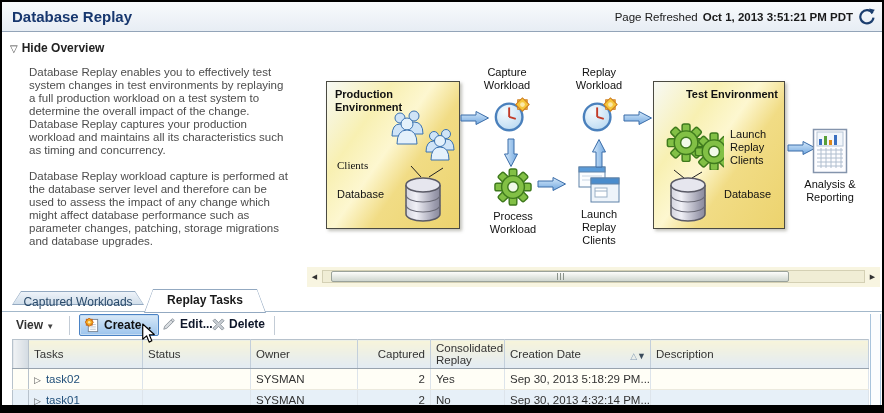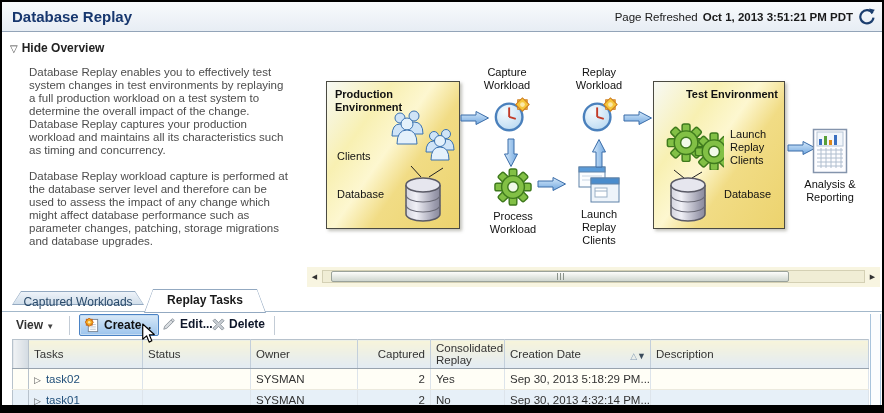--- a/index.html
+++ b/index.html
@@ -246,21 +246,21 @@
   </div>
 
   <div class="diagram">
 
     <div class="env-box" style="left:19px; top:19px;">
       <svg class="box-lines" width="134" height="148">
         <line x1="84" y1="84" x2="94" y2="95" stroke="#222" stroke-width="1"></line>
         <line x1="116" y1="86" x2="102" y2="95" stroke="#222" stroke-width="1"></line>
       </svg>
       <div class="env-title" style="position:absolute; left:8px; top:6px; width:112px;">Production Environment</div>
-      <div class="box-label" style="left:10px; top:68px;">Clients</div>
+      <div class="box-label" style="left:10px; top:77px;font-family:Liberation Serif, serif;">Clients</div>
       <svg class="abs" style="left:64px; top:26px;" width="72" height="62" viewBox="0 0 72 62">
         <g stroke="#3a72b0" stroke-width="1" fill="#cfe4f7">
           <circle cx="23" cy="8" r="5"></circle>
             <path d="M14 26 q0-12 9-12 q9 0 9 12 z"></path>
           <circle cx="9" cy="10" r="5"></circle>
             <path d="M1 28 q0-12 8-12 q9 0 9 12 z"></path>
           <circle cx="16" cy="16" r="6" fill="#e4f1fb"></circle>
             <path d="M6 36 q0-14 10-14 q10 0 10 14 z" fill="#e4f1fb"></path>
         </g>
         <g stroke="#3a72b0" stroke-width="1" fill="#cfe4f7" transform="translate(36,20)">

